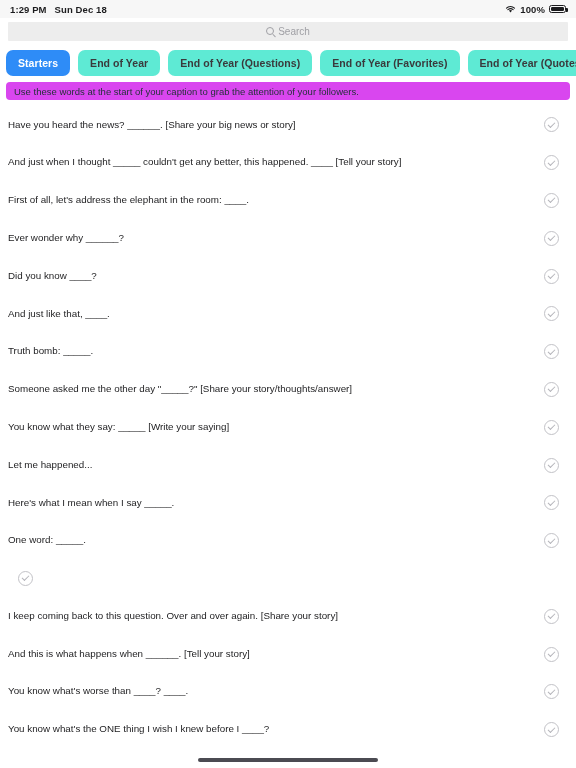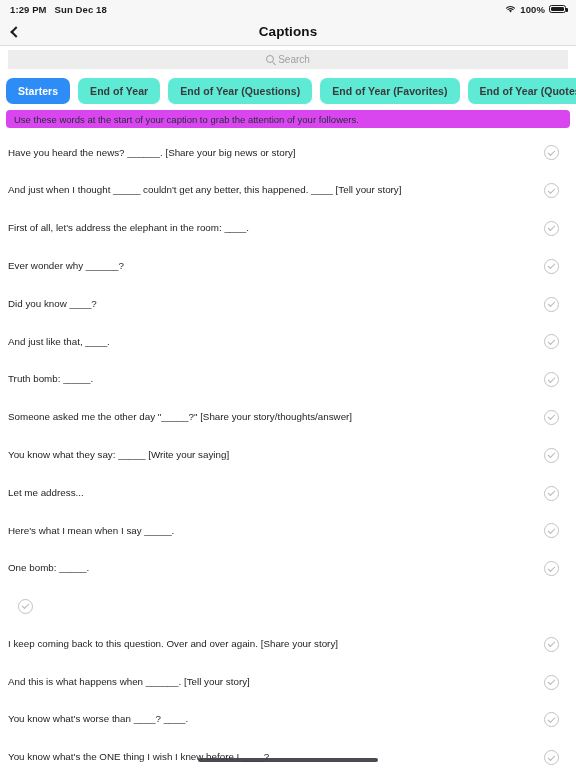--- a/index.html
+++ b/index.html
@@ -247,26 +247,20 @@
           <path d="M2.9 4.7 A4 4 0 0 1 8.1 4.7" stroke="#1c1c1e" stroke-width="1.1" fill="none" stroke-linecap="round"></path>
         </svg>
       </span>
       <span class="battery-level">100%</span>
       <span class="battery-icon">
         <span class="battery-fill"></span>
       </span>
     </div>
   </div>
 
-  <div class="nav-bar">
-    <div class="back-button">
-      <span class="chevron-left"></span>
-    </div>
-    <div class="nav-title">Captions</div>
-  </div>
 
   <div class="search-wrap">
     <div class="search-field">
       <span class="search-icon"></span>
       <span class="search-placeholder">Search</span>
     </div>
   </div>
 
   <div class="tabs-row">
     <div class="tab-chip active">Starters</div>
@@ -358,39 +352,39 @@
     <div class="list-row">
       <div class="row-text">You know what they say: _____ [Write your saying]</div>
       <div class="row-check">
         <span class="check-circle">
             <span class="check-mark"></span>
           </span>
       </div>
     </div>
 
     <div class="list-row">
-      <div class="row-text">Let me address...</div>
+      <div class="row-text">Let me happened...</div>
       <div class="row-check">
         <span class="check-circle">
             <span class="check-mark"></span>
           </span>
       </div>
     </div>
 
     <div class="list-row">
       <div class="row-text">Here's what I mean when I say _____.</div>
       <div class="row-check">
         <span class="check-circle">
             <span class="check-mark"></span>
           </span>
       </div>
     </div>
 
     <div class="list-row">
-      <div class="row-text">One bomb: _____.</div>
+      <div class="row-text">One word: _____.</div>
       <div class="row-check">
         <span class="check-circle">
             <span class="check-mark"></span>
           </span>
       </div>
     </div>
 
     <div class="list-row">
       <div class="row-check">
         <span class="check-circle">

